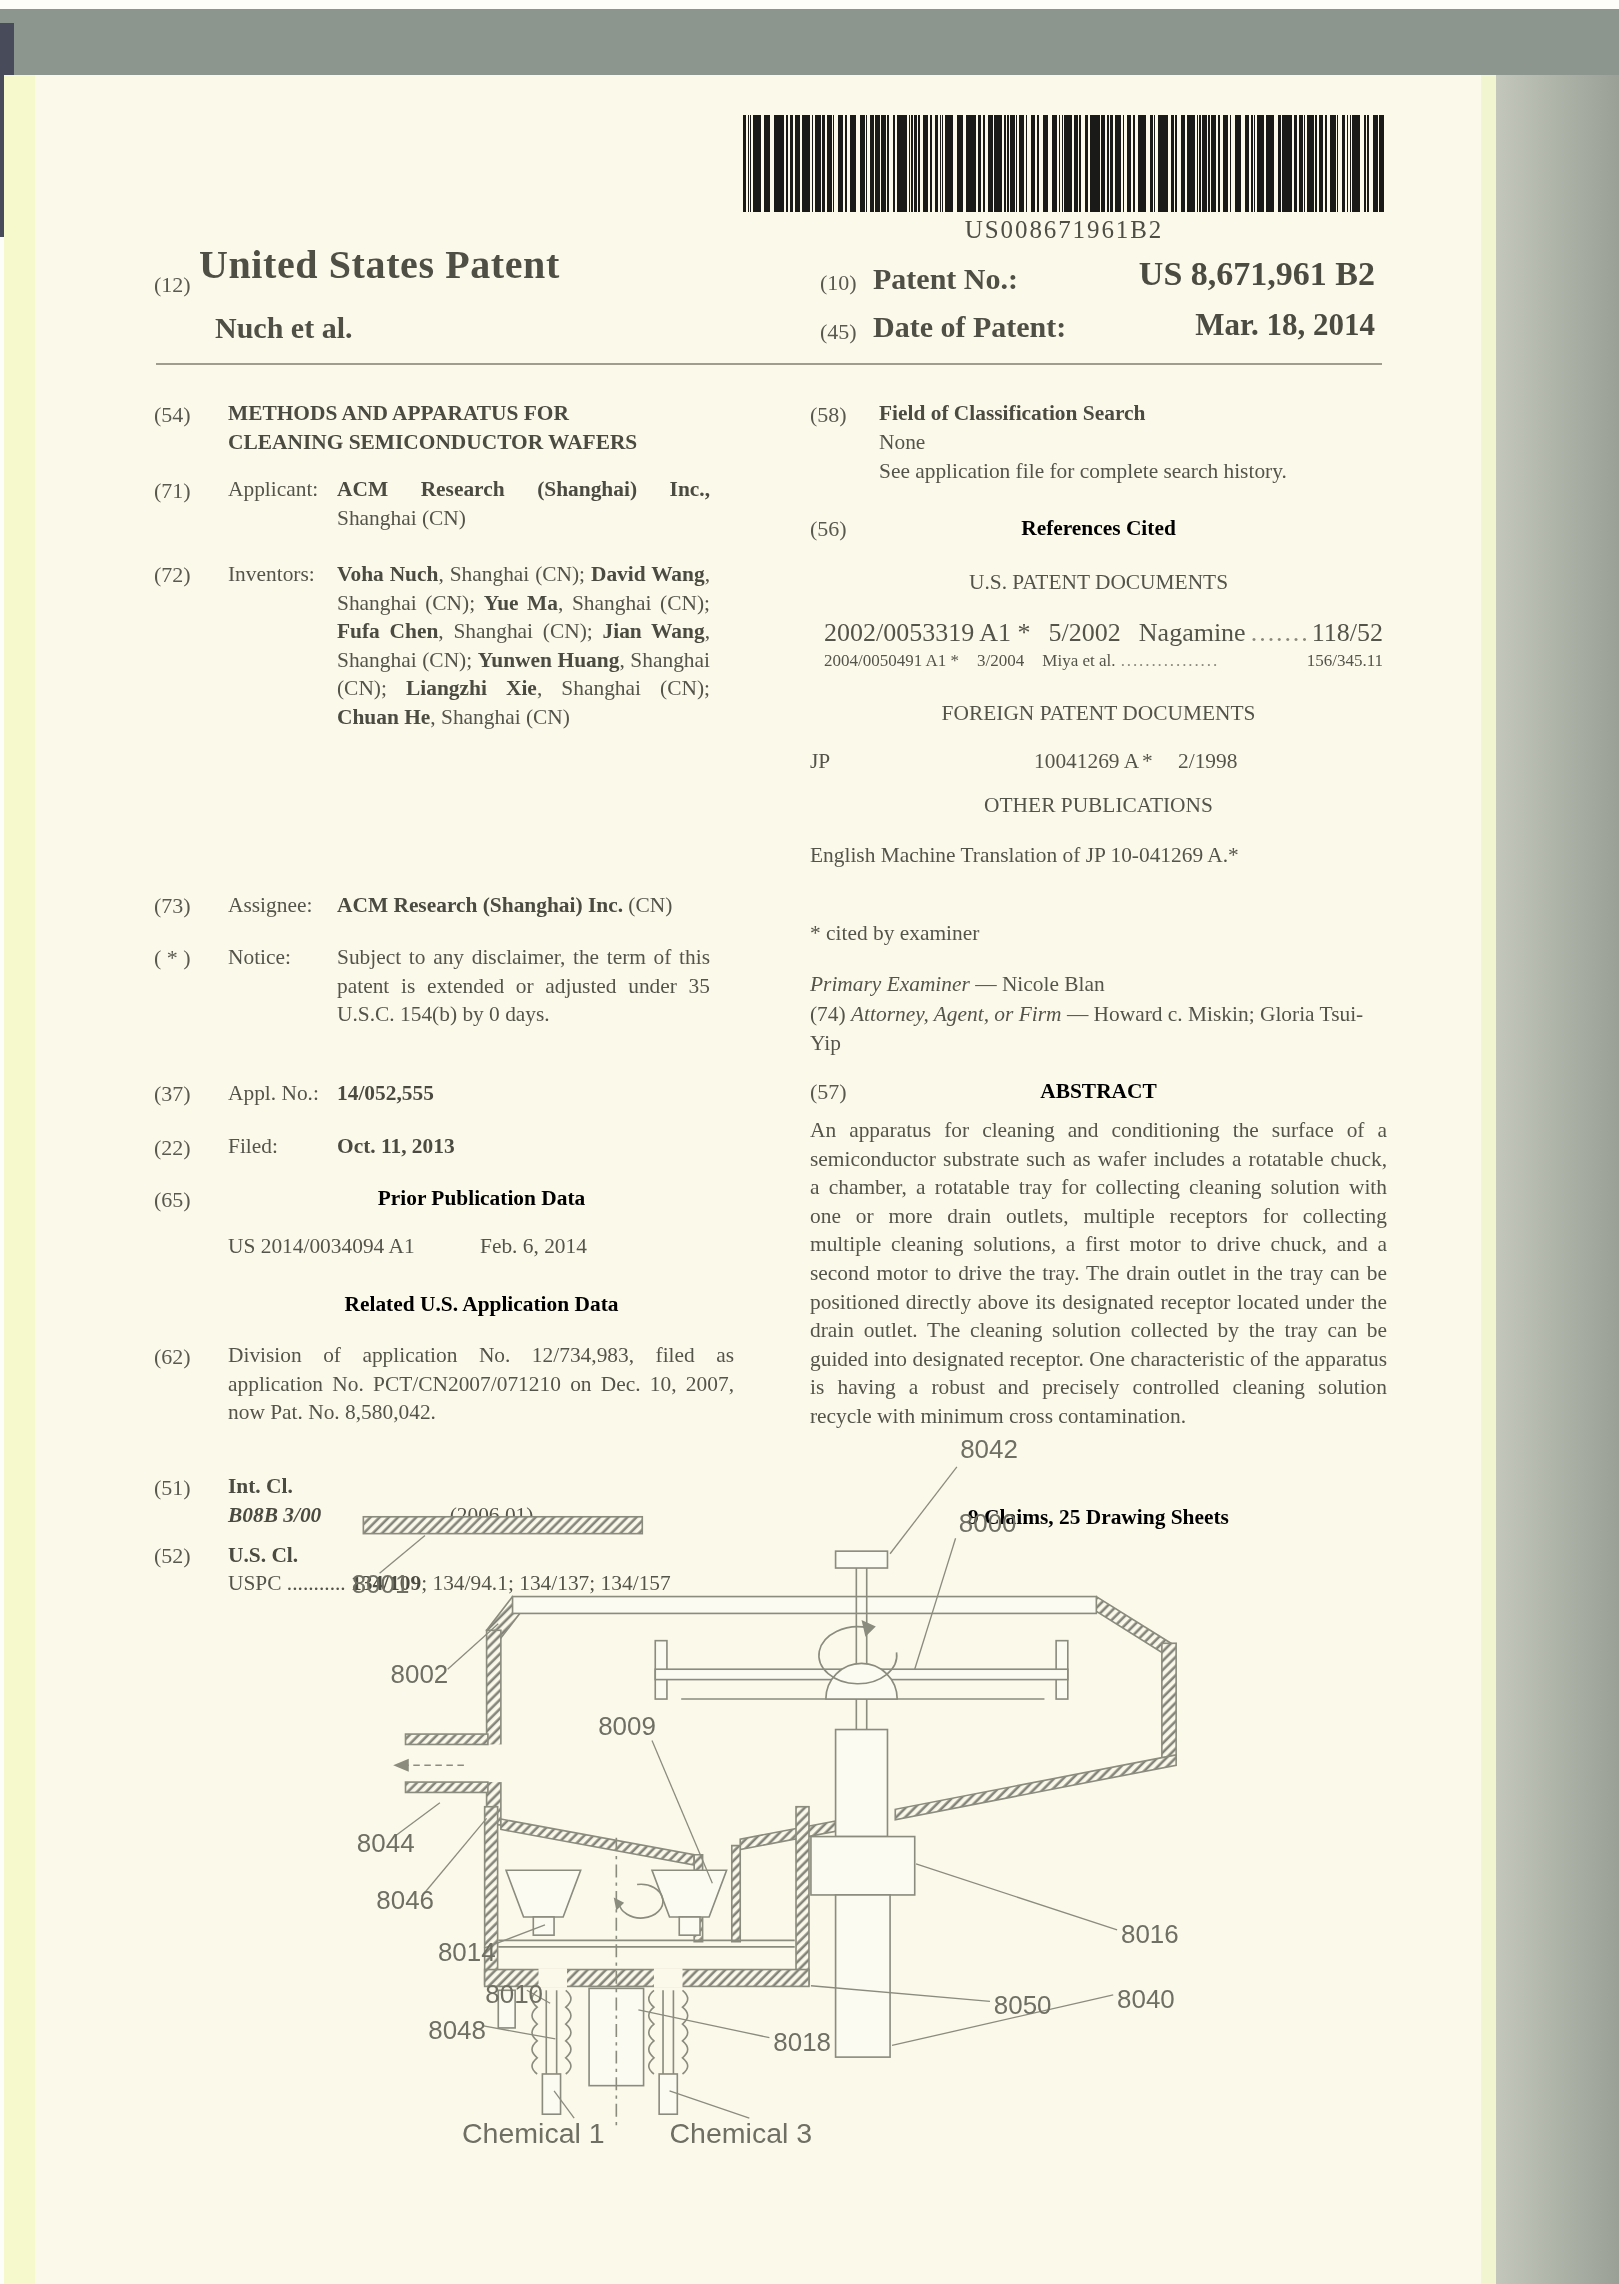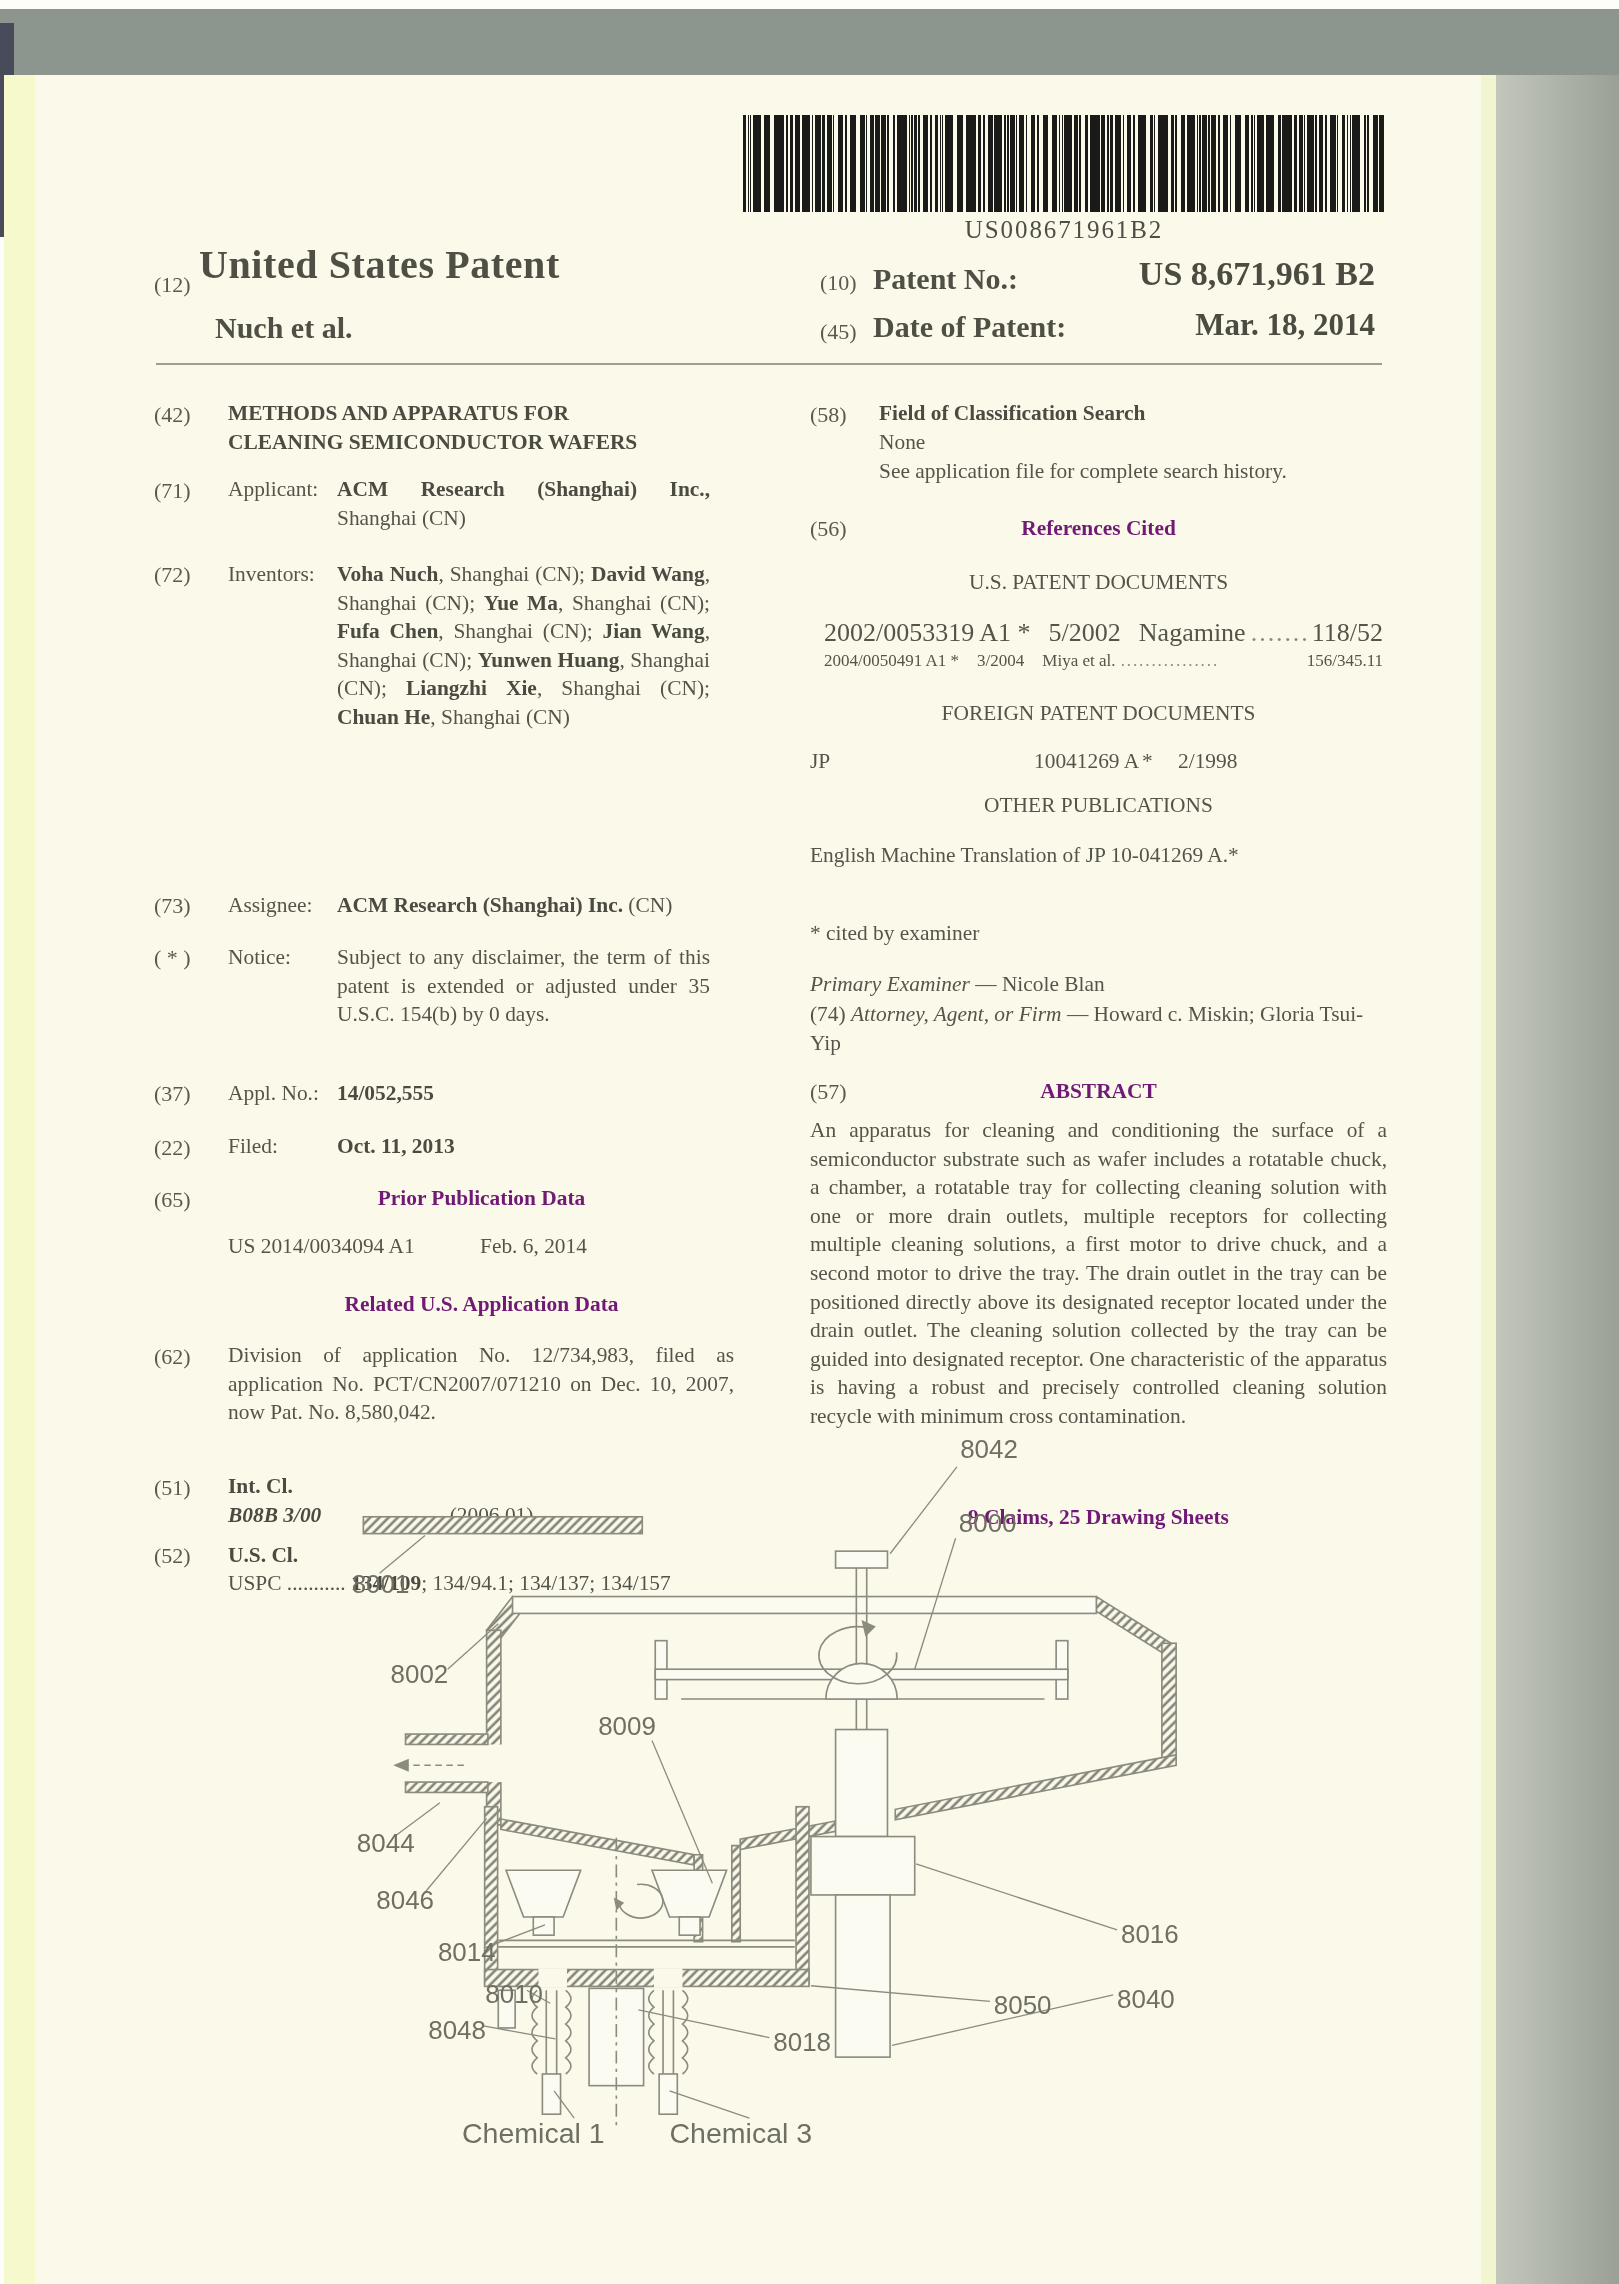--- a/index.html
+++ b/index.html
@@ -30,21 +30,21 @@
   .hdr-num45{left:785px;top:244px;}
   .hdr-date-label{left:838px;top:235px;font-size:30px;font-weight:bold;color:#504f46;}
   .hdr-date-value{left:973px;top:232px;width:367px;text-align:right;font-size:31px;font-weight:bold;color:#4c4b42;}
   .rule{left:121px;top:288px;width:1226px;height:1.9px;background:#a09c8e;}
   
   .t{font-size:21.4px;line-height:28.6px;color:#55544a;}
   .b{font-weight:bold;color:#4c4b42;}
   .i{font-style:italic;}
   .just{text-align:justify;}
   .cen{text-align:center;}
-  .bold-h{font-weight:bold;color:#701a75;}
+  .bold-h{font-weight:bold;color:#000000;}
   .dots-row{display:flex;align-items:baseline;}
   .dots{flex:1;overflow:hidden;white-space:nowrap;letter-spacing:1.9px;color:#8a897c;margin:0 5.2px;}
   
   .fig{left:257px;top:1315px;width:973px;height:766px;}
   .fig svg{width:100%;height:100%;}
   .fig text{font-family:"Liberation Sans", sans-serif;font-size:40px;fill:#6f6f64;}
   .fig .chem{font-size:44px;}
 </style>
 </head>
 <body>
@@ -66,21 +66,21 @@
     <div class="abs hdr-title">United States Patent</div>
     <div class="abs hdr-inventor">Nuch et al.</div>
     <div class="abs num hdr-num10">(10)</div>
     <div class="abs hdr-pn-label">Patent No.:</div>
     <div class="abs hdr-pn-value">US 8,671,961 B2</div>
     <div class="abs num hdr-num45">(45)</div>
     <div class="abs hdr-date-label">Date of Patent:</div>
     <div class="abs hdr-date-value">Mar. 18, 2014</div>
     <div class="abs rule"></div>
 
-    <div class="abs num" style="left:119px;top:327px;">(42)</div>
+    <div class="abs num" style="left:119px;top:327px;">(54)</div>
     <div class="abs t" style="left:193px;top:324px;width:415px;">
       <span class="b">METHODS AND APPARATUS FOR</span><br>
       <span class="b">CLEANING SEMICONDUCTOR WAFERS</span>
     </div>
 
     <div class="abs num" style="left:119px;top:403px;">(71)</div>
     <div class="abs t" style="left:193px;top:400px;">Applicant:</div>
     <div class="abs t just" style="left:302px;top:400px;width:373px;"><span class="b">ACM Research (Shanghai) Inc., </span><span>Shanghai (CN)</span></div>
 
     <div class="abs num" style="left:119px;top:487px;">(72)</div>

